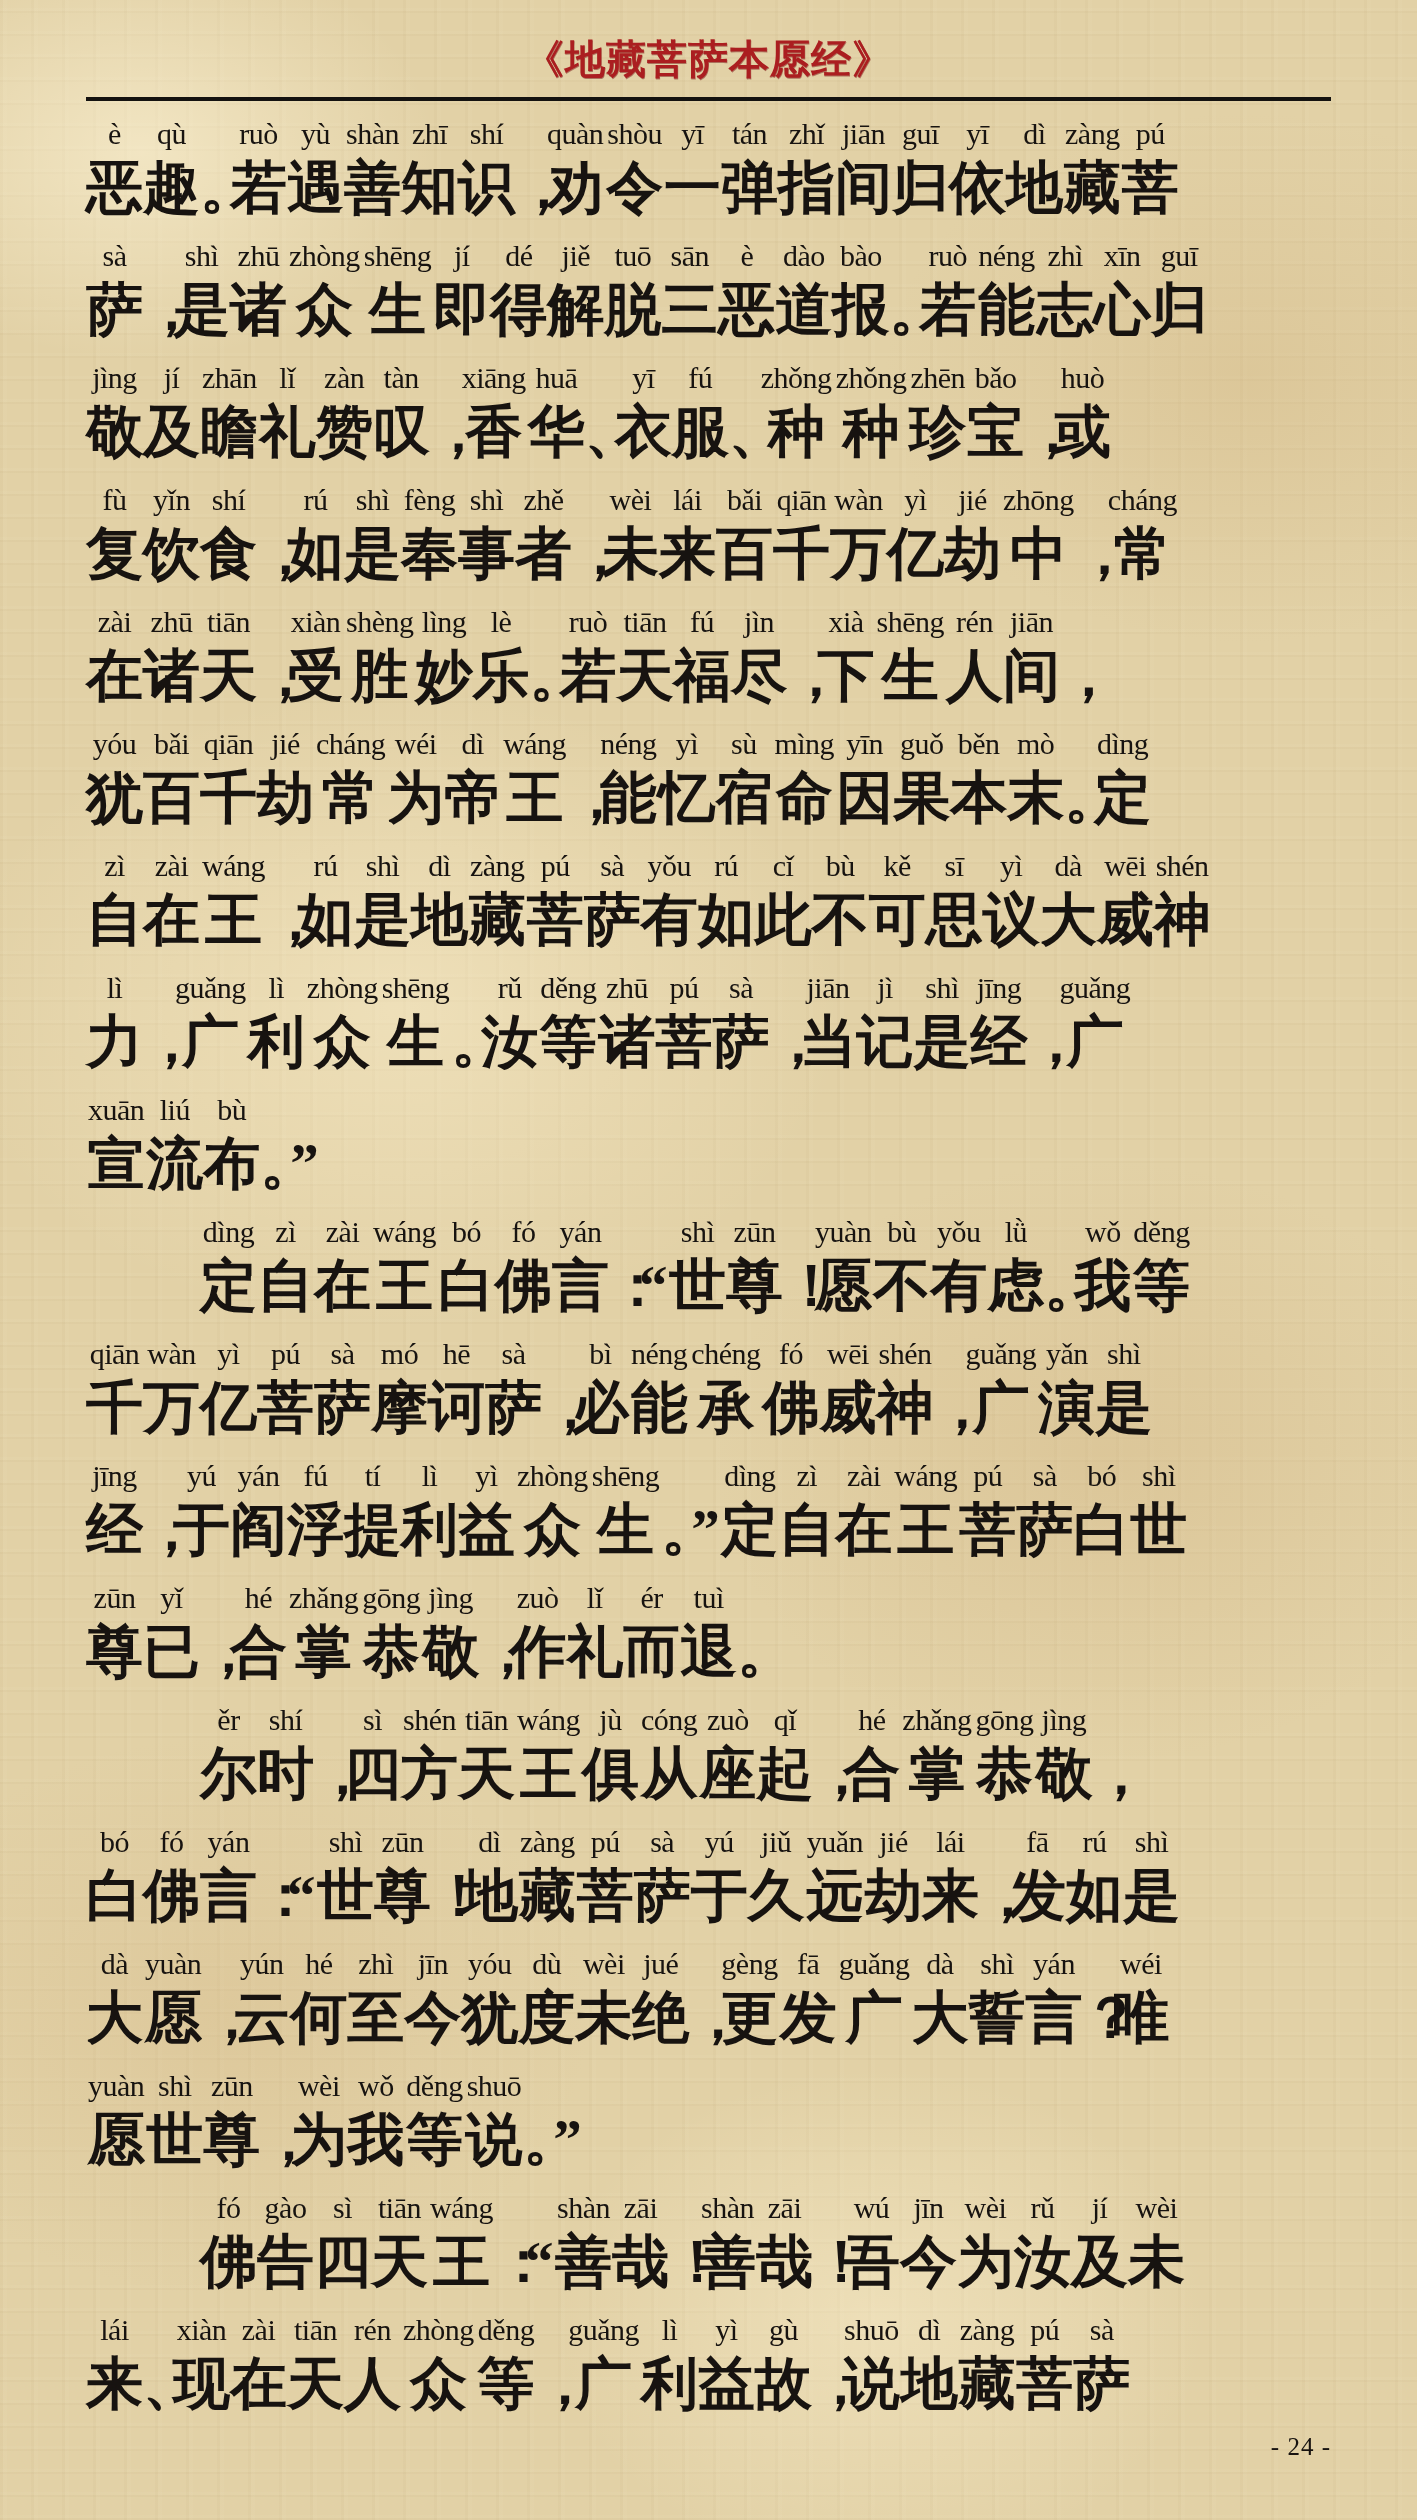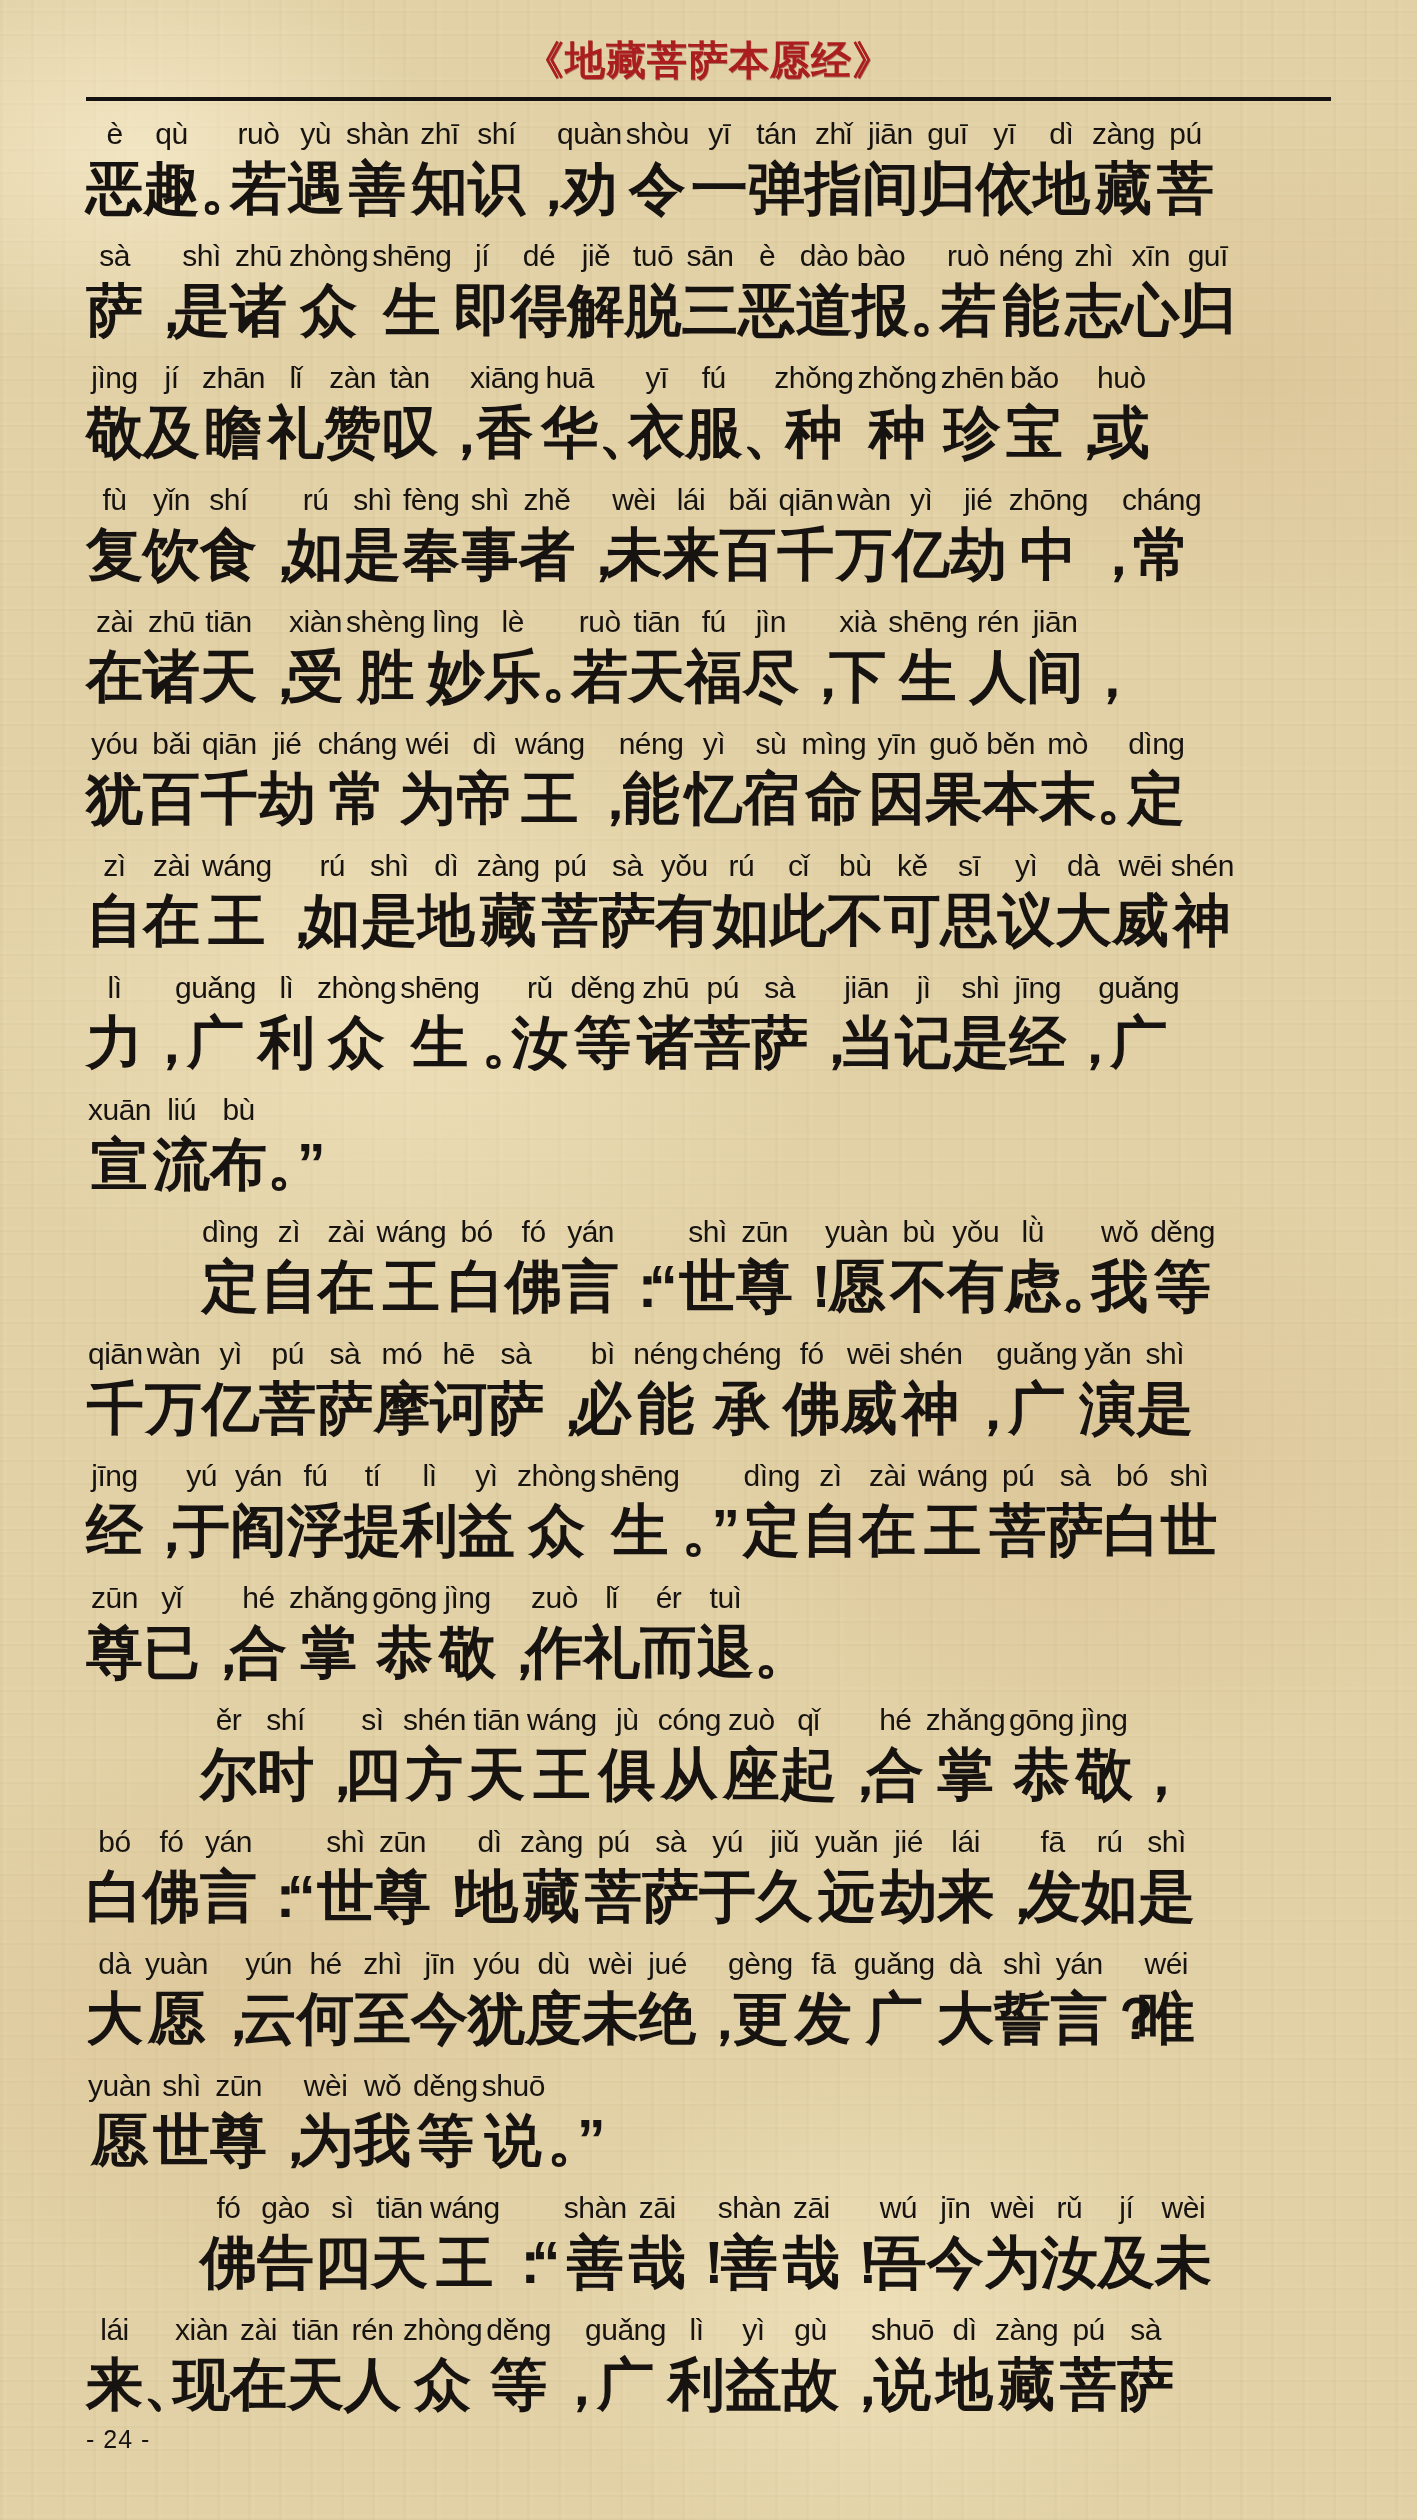--- a/index.html
+++ b/index.html
@@ -17,21 +17,21 @@
       radial-gradient(ellipse 420px 300px at 10% 6%,  rgba(255,246,218,.55), rgba(255,246,218,0) 70%),
       radial-gradient(ellipse 520px 380px at 88% 15%, rgba(206,176,124,.30), rgba(206,176,124,0) 70%),
       radial-gradient(ellipse 640px 460px at 28% 40%, rgba(255,243,210,.42), rgba(255,243,210,0) 70%),
       radial-gradient(ellipse 560px 430px at 78% 58%, rgba(203,170,118,.28), rgba(203,170,118,0) 70%),
       radial-gradient(ellipse 520px 400px at 16% 80%, rgba(210,180,130,.30), rgba(210,180,130,0) 70%),
       radial-gradient(ellipse 470px 360px at 62% 92%, rgba(255,244,212,.40), rgba(255,244,212,0) 70%),
       repeating-linear-gradient(0deg,  rgba(150,120,70,.045) 0 2px, rgba(255,248,224,.045) 2px 5px, rgba(0,0,0,0) 5px 23px),
       repeating-linear-gradient(90deg, rgba(150,120,70,.04)  0 3px, rgba(255,248,224,.04)  3px 7px, rgba(0,0,0,0) 7px 31px);
     overflow: hidden;
   }
-  .page { padding: 34px 86px 0 86px; width:1417px; }
+  .page { padding: 34px 86px 0 86px; width:1417px;font-family:Liberation Serif, serif; }
   .title {
     text-align: center;
     color: var(--title-red);
     font-size: 40px;
     font-weight: 700;
     line-height: 52px;
     letter-spacing: 1px;
     text-shadow: 0.5px 0.5px 0 rgba(120,20,20,.5);
   }
   .rule {
@@ -65,22 +65,23 @@
     padding: 0 2px;
   }
   .zh {
     font-size: 57px;
     height: 80px;
     line-height: 78px;
     font-weight: 600;
   }
   .token.punct .zh { width: 57px; margin-right: -27px; text-align: left; }
   .footer {
-    text-align: left;
+    text-align: right;
     font-size: 25px;
+    margin-top: 8px;
     letter-spacing: 1px;
   }
 </style>
 </head>
 <body>
 
 <div class="page">
   <div class="title">《地藏菩萨本愿经》</div>
   <div class="rule"></div>
   <div class="lines">

